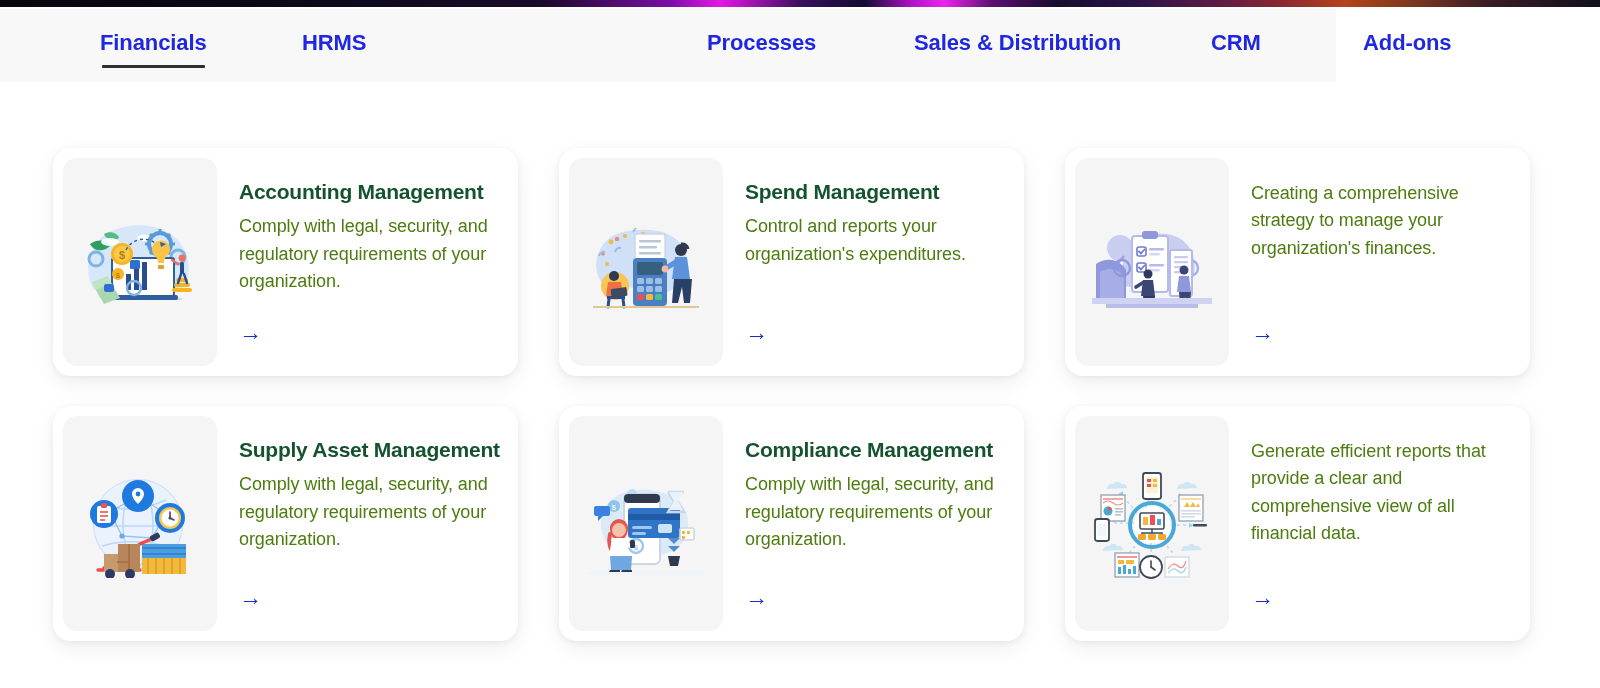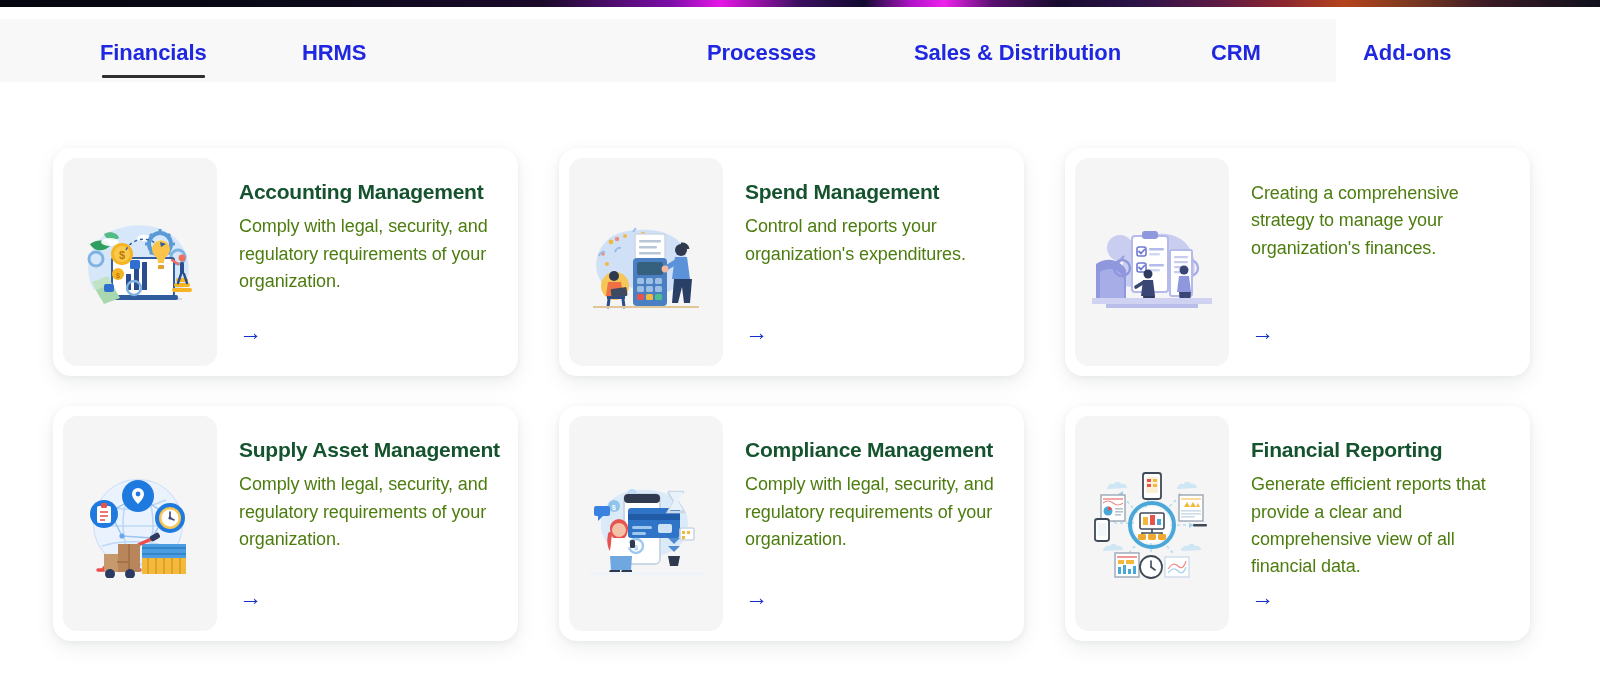--- a/index.html
+++ b/index.html
@@ -42,21 +42,21 @@
         #8a2530 80%,
         #b4431c 84%,
         #7e3a20 88%,
         #3b1b26 93%,
         #10101c 100%);
   }
 
   
   .navbar {
     position: absolute;
-    top: 19px; left: 0;
+    top: 9px; left: 0;
     width: 1336px;
     height: 75px;
     background: #f8f8f8;
     display: flex;
     align-items: flex-start;
   }
 
   .nav-inner {
     position: relative;
     width: 1600px;
@@ -605,19 +605,18 @@
       <path d="M83 108 q5 -7 10 -2 t8 -4" stroke="#9ed2ec" stroke-width="1.2" fill="none"></path>
       <circle cx="66" cy="102" r="11" fill="#fff" stroke="#3f4a58" stroke-width="1.8"></circle>
       <g stroke="#3f4a58" stroke-width="1.6" stroke-linecap="round">
         <line x1="66" y1="102" x2="66" y2="96"></line>
                 <line x1="66" y1="102" x2="70" y2="105"></line>
       </g>
     </svg>
           </div>
         </div>
         <div class="card-body">
-          <h3 class="card-title">Financial Reporting</h3>
           <p class="card-desc">Generate efficient reports that provide a clear and comprehensive view of all financial data.</p>
           <span class="card-arrow">→</span>
         </div>
       </article>
     </section>
 </main>
 
 </body></html>

